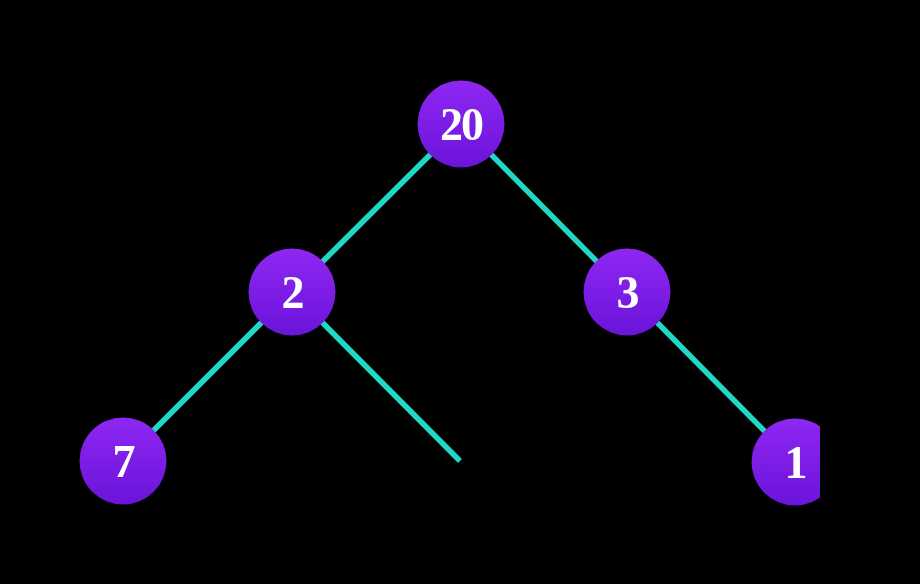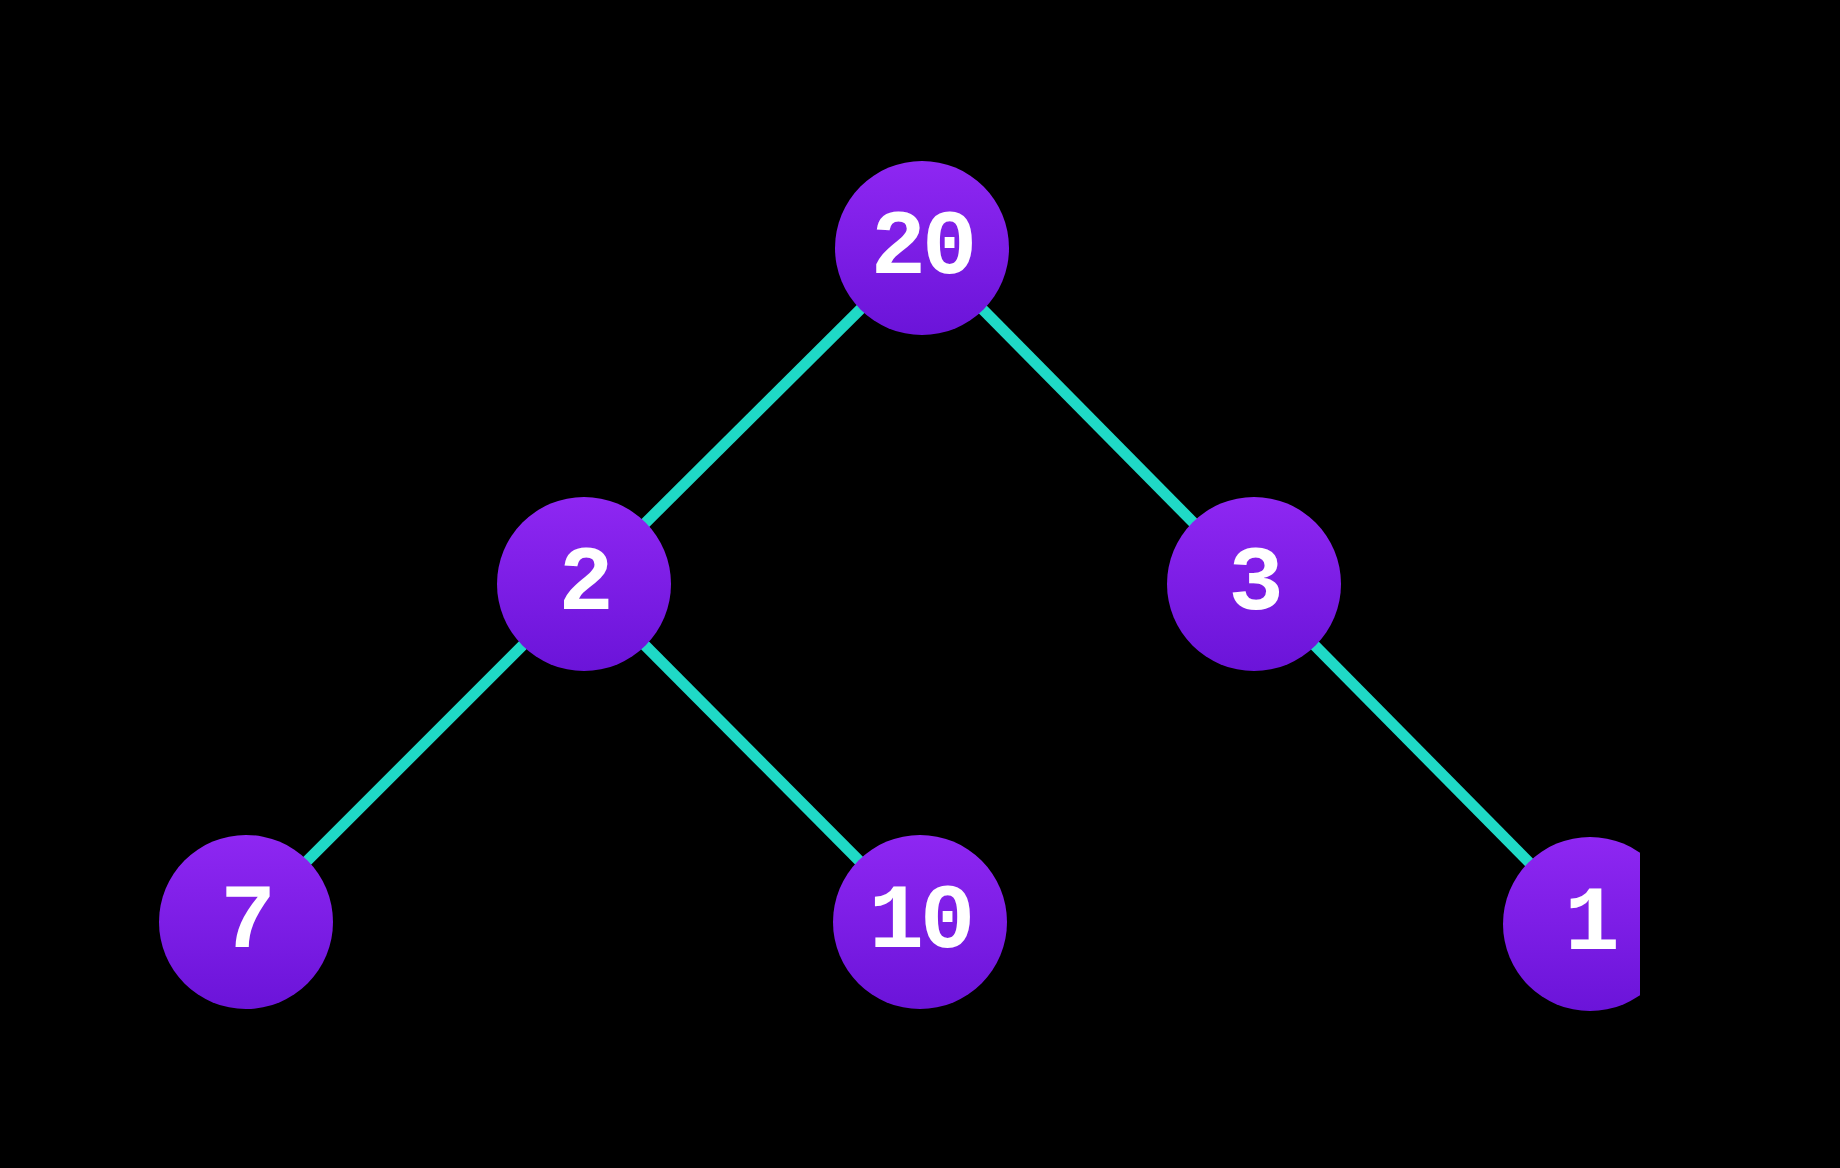--- a/index.html
+++ b/index.html
@@ -6,21 +6,21 @@
     margin: 0;
     padding: 0;
     background: #000000;
   }
   .canvas {
     position: relative;
     width: 820px;
     height: 584px;
     background: #000000;
     overflow: hidden;
-    font-family: Liberation Mono, monospace;
+    font-family: Liberation Serif, serif;
   }
   .edges-svg {
     position: absolute;
     left: 0;
     top: 0;
     width: 920px;
     height: 584px;
     display: block;
   }
   .nodes-layer {
@@ -65,20 +65,17 @@
   </div>
       <div class="tree-node" style="left: 292px; top: 292px; width: 87px; height: 87px; background: linear-gradient(rgb(142, 39, 242) 0%, rgb(107, 20, 217) 100%);">
     <span class="node-label" style="color: rgb(255, 255, 255);">2</span>
   </div>
       <div class="tree-node" style="left: 627px; top: 292px; width: 87px; height: 87px; background: linear-gradient(rgb(142, 39, 242) 0%, rgb(107, 20, 217) 100%);">
     <span class="node-label" style="color: rgb(255, 255, 255);">3</span>
   </div>
       <div class="tree-node" style="left: 123px; top: 461px; width: 87px; height: 87px; background: linear-gradient(rgb(142, 39, 242) 0%, rgb(107, 20, 217) 100%);">
     <span class="node-label" style="color: rgb(255, 255, 255);">7</span>
   </div>
-      <div class="tree-node" style="left: 460px; top: 461px; width: 87px; height: 87px; background: linear-gradient(rgb(142, 39, 242) 0%, rgb(107, 20, 217) 100%);">
-    <span class="node-label" style="color: rgb(255, 255, 255);">10</span>
-  </div>
       <div class="tree-node" style="left: 795px; top: 462px; width: 87px; height: 87px; background: linear-gradient(rgb(142, 39, 242) 0%, rgb(107, 20, 217) 100%);">
     <span class="node-label" style="color: rgb(255, 255, 255);">1</span>
   </div>
     </div>
 </div>
 
 </body></html>

